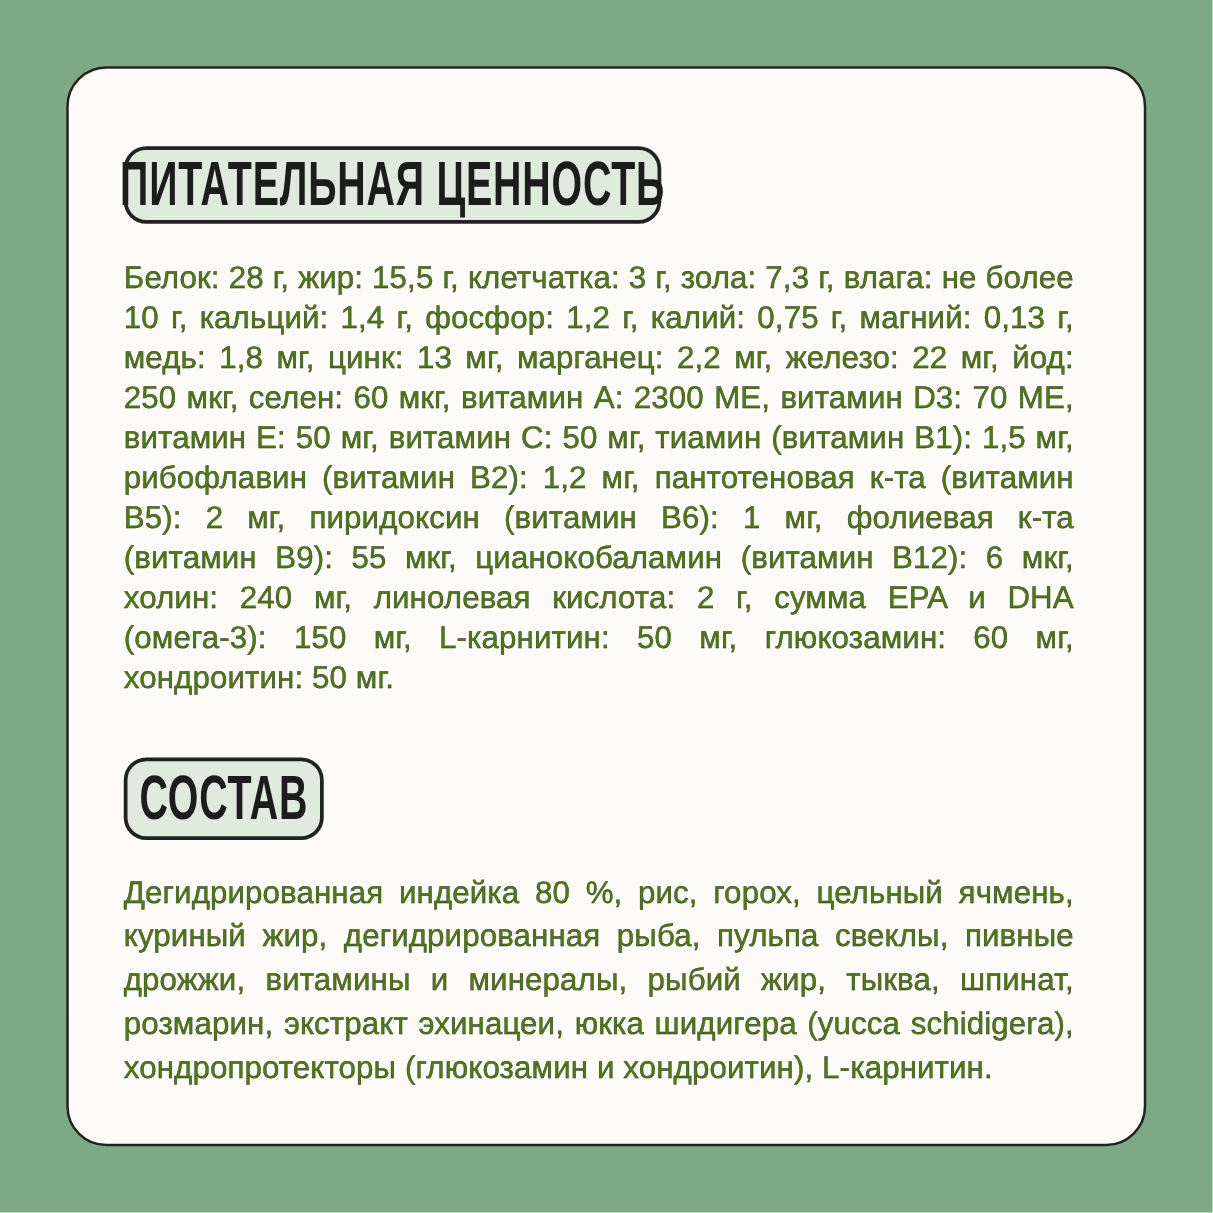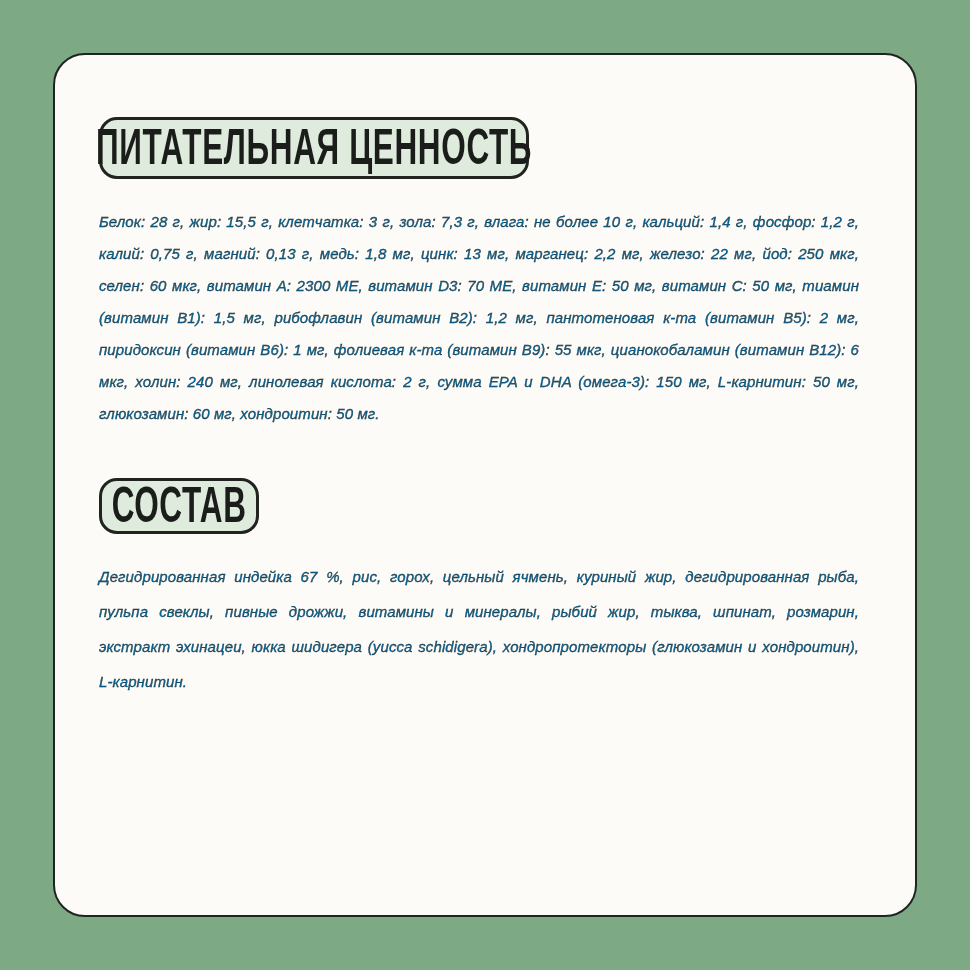--- a/index.html
+++ b/index.html
@@ -31,39 +31,38 @@
       height: 62px;
       border: 3px solid #20231F;
       border-radius: 18px;
       background: #DEEBDD;
       display: flex;
       align-items: center;
       justify-content: center;
       overflow: visible;
     }
     .badge-nutrition { width: 430px; }
-    .badge-composition { width: 160px; height: 56px; margin-top: 48px; }
+    .badge-composition { width: 160px; height: 66px; margin-top: 48px; }
     .badge-text {
       font-weight: bold;
       font-size: 50px;
       line-height: 1;
       letter-spacing: 1px;
       white-space: nowrap;
       color: #1B1D1A;
       transform: scaleX(0.63);
       padding-bottom: 3px;
     }
     .body-text {
       margin: 27px 0 0 0;
-      font-size: 15px;
+      font-size: 25px;
       line-height: 32px;
-      color: #0369a1;
+      color: #4d7c0f;
       text-align: justify;
       letter-spacing: 0.1px;
-      font-style: italic;
       -webkit-text-stroke: 0.3px #222421;
     }
     .body-text.composition {
       margin-top: 25px;
       line-height: 35px;
     }
   </style>
 </head>
 <body>
 
@@ -72,15 +71,15 @@
   <div class="badge badge-nutrition">
     <span class="badge-text">ПИТАТЕЛЬНАЯ ЦЕННОСТЬ</span>
   </div>
 
   <p class="body-text nutrition">Белок: 28 г, жир: 15,5 г, клетчатка: 3 г, зола: 7,3 г, влага: не более 10 г, кальций: 1,4 г, фосфор: 1,2 г, калий: 0,75 г, магний: 0,13 г, медь: 1,8 мг, цинк: 13 мг, марганец: 2,2 мг, железо: 22 мг, йод: 250 мкг, селен: 60 мкг, витамин А: 2300 МЕ, витамин D3: 70 МЕ, витамин Е: 50 мг, витамин С: 50 мг, тиамин (витамин В1): 1,5 мг, рибофлавин (витамин В2): 1,2 мг, пантотеновая к-та (витамин В5): 2 мг, пиридоксин (витамин В6): 1 мг, фолиевая к-та (витамин В9): 55 мкг, цианокобаламин (витамин В12): 6 мкг, холин: 240 мг, линолевая кислота: 2 г, сумма EPA и DHA (омега-3): 150 мг, L-карнитин: 50 мг, глюкозамин: 60 мг, хондроитин: 50 мг.</p>
 
   <div class="badge badge-composition">
     <span class="badge-text">СОСТАВ</span>
   </div>
 
-  <p class="body-text composition">Дегидрированная индейка 67 %, рис, горох, цельный ячмень, куриный жир, дегидрированная рыба, пульпа свеклы, пивные дрожжи, витамины и минералы, рыбий жир, тыква, шпинат, розмарин, экстракт эхинацеи, юкка шидигера (yucca schidigera), хондропротекторы (глюкозамин и хондроитин), L-карнитин.</p>
+  <p class="body-text composition">Дегидрированная индейка 80 %, рис, горох, цельный ячмень, куриный жир, дегидрированная рыба, пульпа свеклы, пивные дрожжи, витамины и минералы, рыбий жир, тыква, шпинат, розмарин, экстракт эхинацеи, юкка шидигера (yucca schidigera), хондропротекторы (глюкозамин и хондроитин), L-карнитин.</p>
 
 </div>
 
 </body></html>

